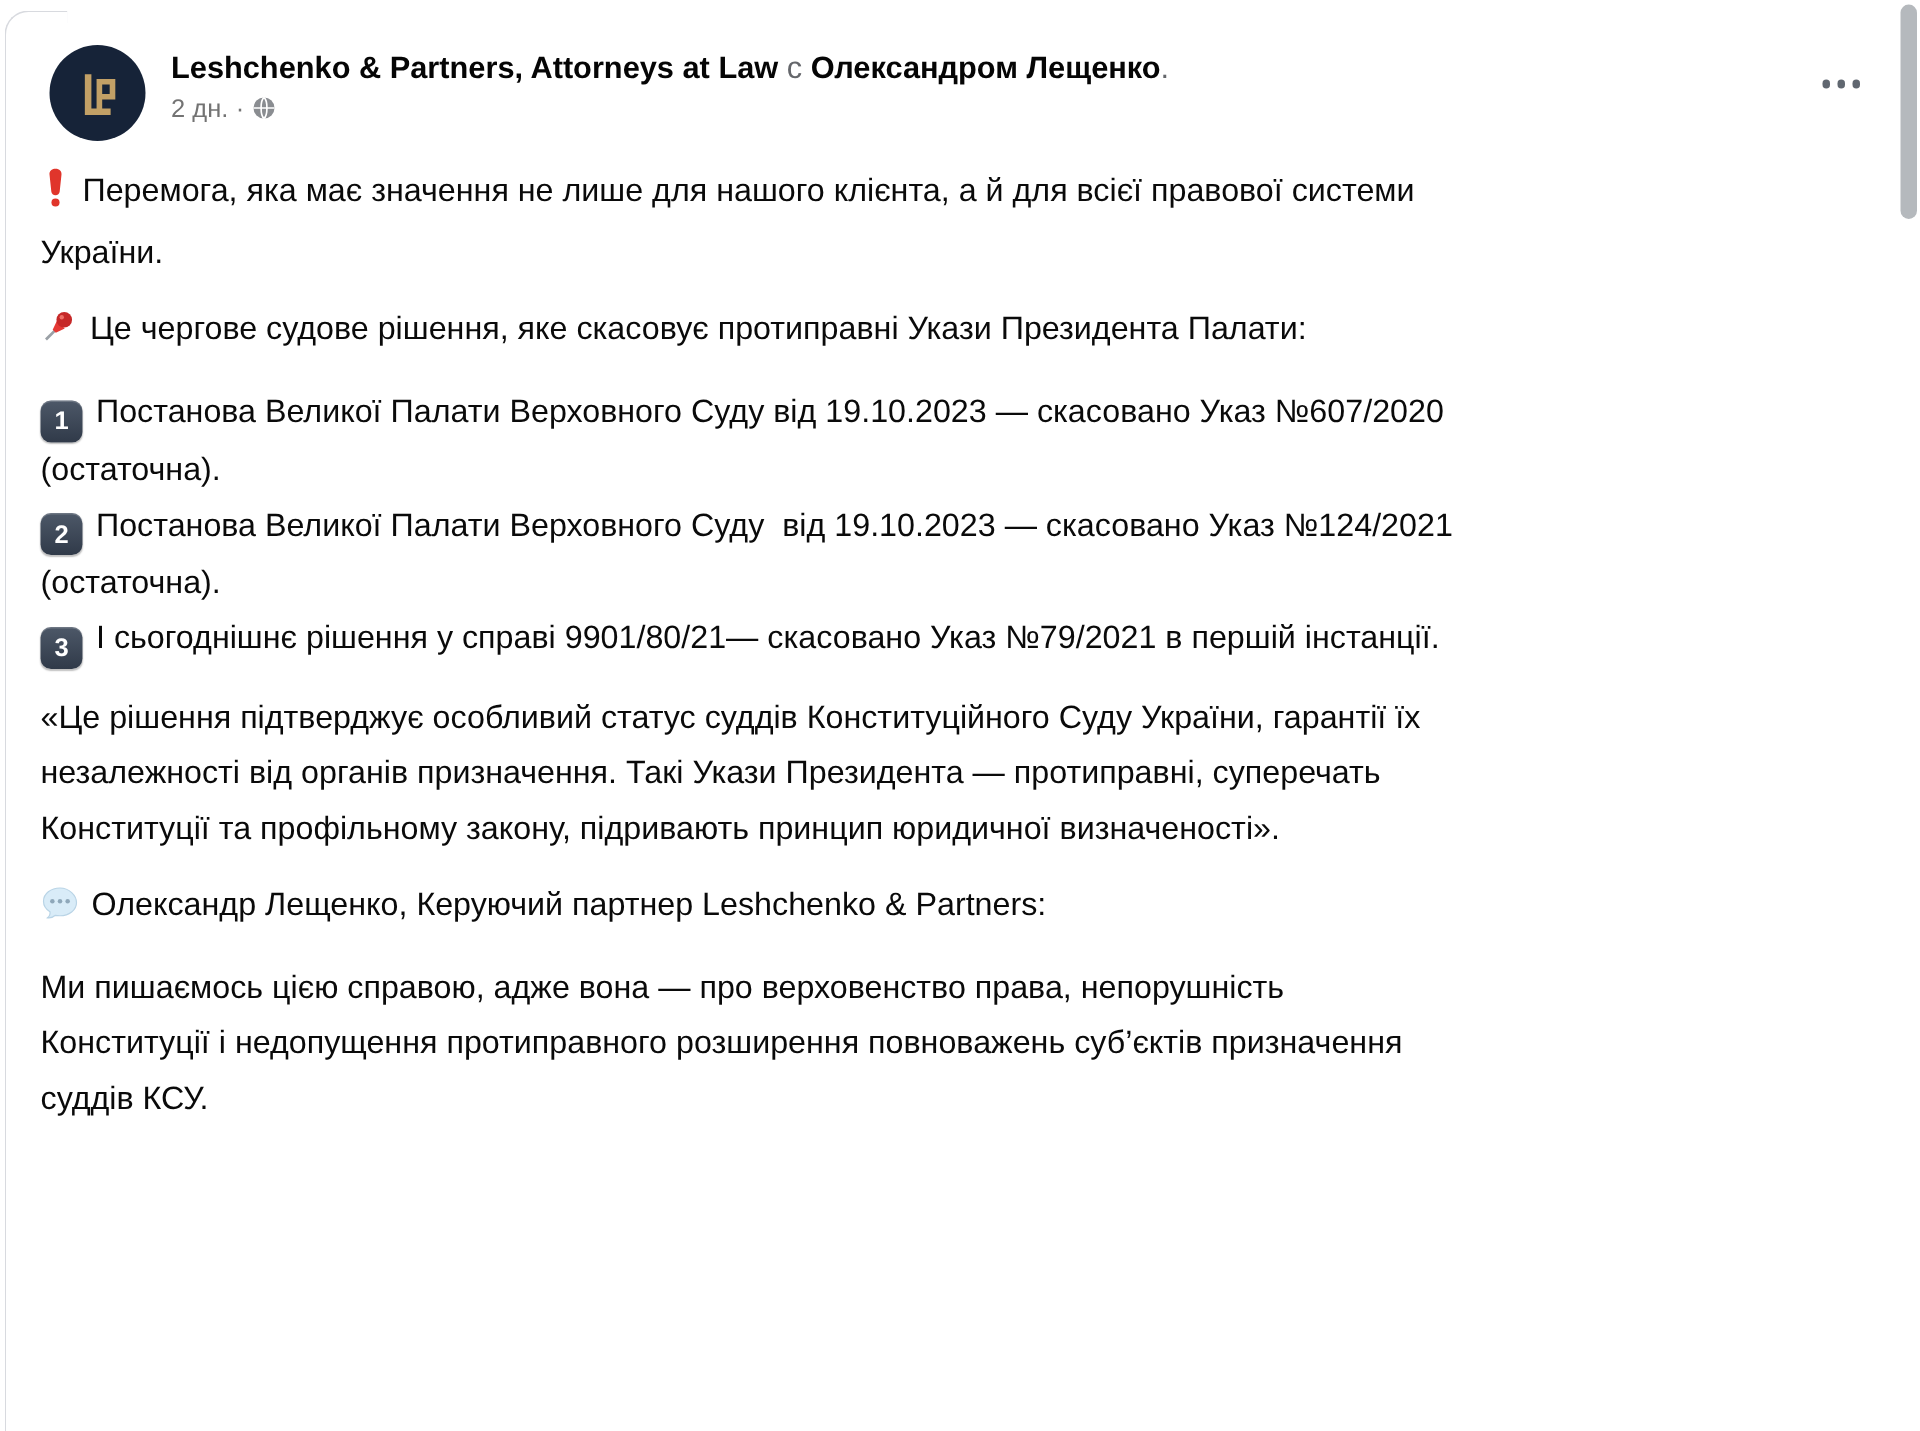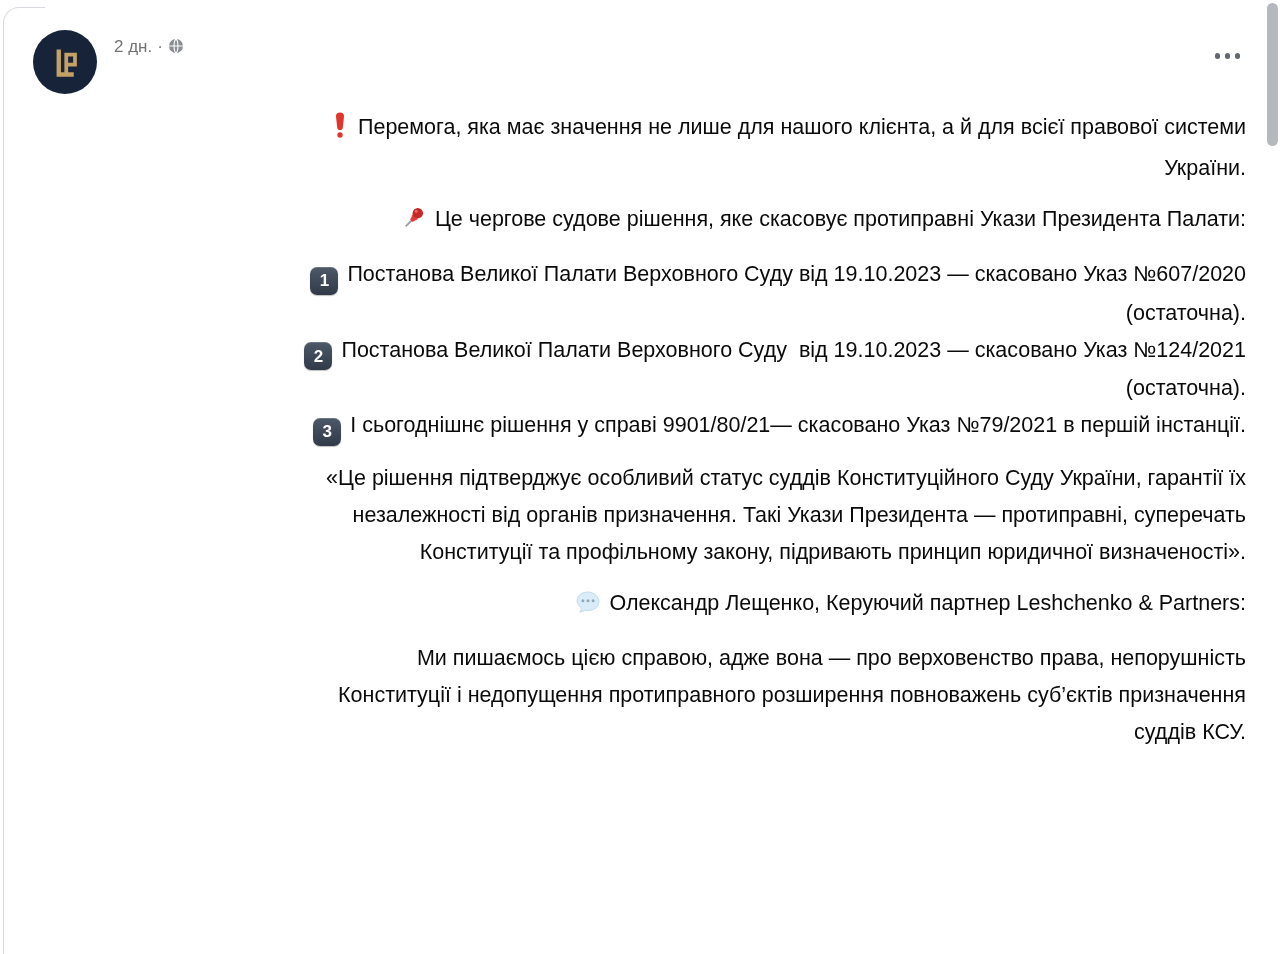--- a/index.html
+++ b/index.html
@@ -45,21 +45,20 @@
   }
   .menu-btn i {
     width:5.5px; height:5.5px; border-radius:50%;
     background:#606770; display:block;
   }
   
   .post-body { padding:15px 34px 0 27px; }
   .para {
     font-size:21.5px; line-height:37px; color:#0a0a0a;
     margin-bottom:14px;
-    text-align:right;
   }
   .para.tight { margin-bottom:0; }
   .para.tight + .para:not(.tight) { margin-top:14px; }
   .p-text { white-space:pre-wrap; }
   .p-icon {
     display:inline-block; vertical-align:-4px; margin-right:8px;
   }
   .p-icon.keycap {
     width:28px; height:28px; border-radius:7px;
     background:linear-gradient(180deg,#4d5868 0%,#303a49 100%);
@@ -83,20 +82,21 @@
 <div class="post-header">
   <div class="avatar">
     <span style="display:inline-flex;">
       <svg width="40" height="40" viewBox="0 0 64 64">
         <path d="M22 12 V52 H46" stroke="#c2a066" stroke-width="7" fill="none"></path>
         <path d="M34 52 V20 H48 V36 H34" stroke="#c2a066" stroke-width="6" fill="none"></path>
       </svg>
     </span>
   </div>
   <div class="header-text">
+    <div class="name-line"><span class="bold">Leshchenko &amp; Partners, Attorneys at Law</span><span class="plain"> с </span><span class="bold">Олександром Лещенко</span><span class="plain">.</span></div>
     <div class="meta-line">
       <span>2 дн.</span>
       <span>·</span>
       <span class="globe">
         <svg width="16" height="16" viewBox="0 0 16 16">
           <circle cx="8" cy="8" r="7" fill="#8a8d91"></circle>
           <path d="M1 8 H15 M8 1 C5.4 3 5.4 13 8 15 M8 1 C10.6 3 10.6 13 8 15" stroke="#ffffff" stroke-width="1.1" fill="none"></path>
         </svg>
       </span>
     </div>

